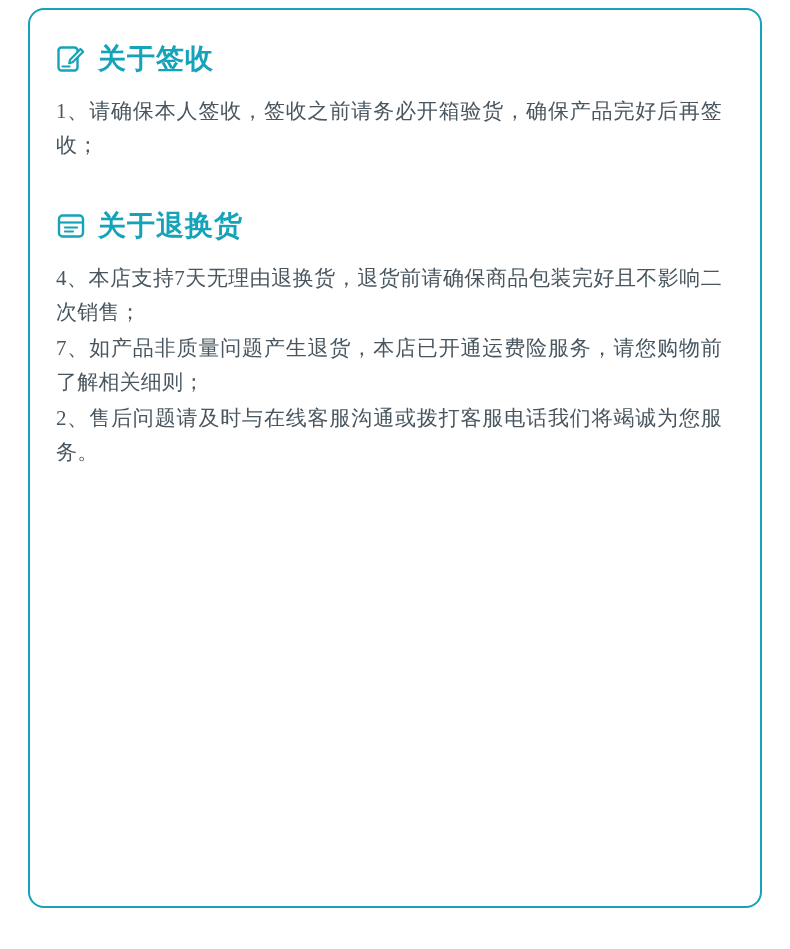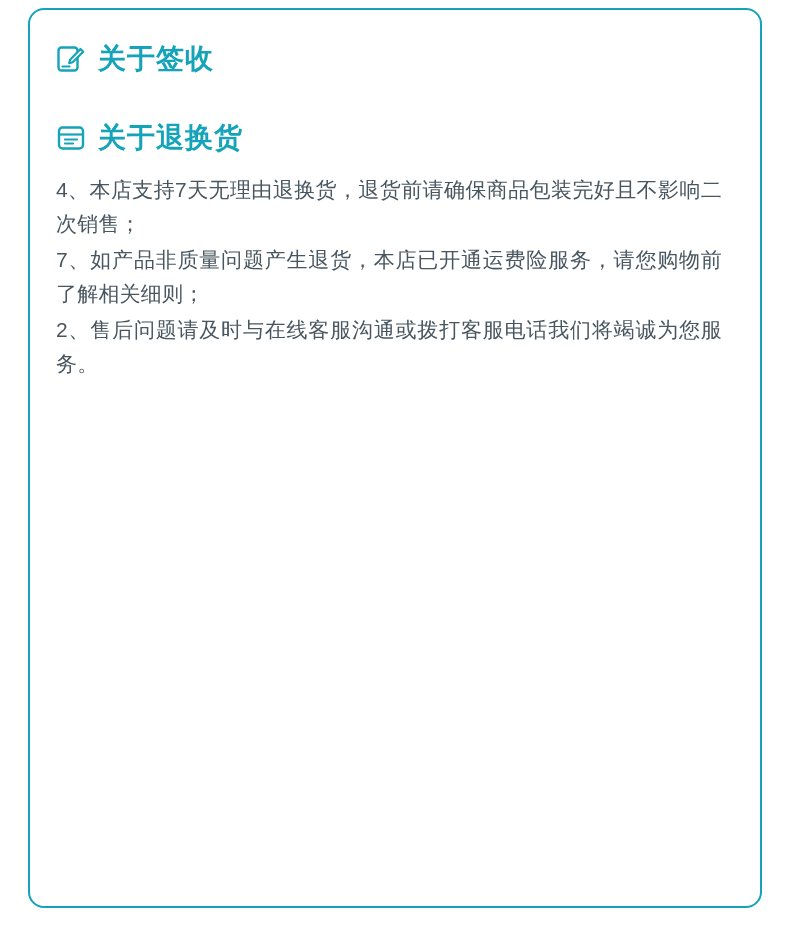--- a/index.html
+++ b/index.html
@@ -30,20 +30,21 @@
     border: 2px solid #14a3b8;
     border-radius: 16px;
     box-sizing: border-box;
     background: #ffffff;
   }
   .inner {
     padding: 34px 38px 0 26px;
   }
   .section {
     margin-bottom: 0;
+    font-family: Liberation Serif, serif;
   }
   .section + .section {
     margin-top: 49px;
   }
   .sec-head {
     display: flex;
     align-items: center;
     gap: 12px;
     margin-bottom: 20px;
   }
@@ -83,20 +84,21 @@
         <div class="sec-head">
           <span class="sec-icon">
             <svg viewBox="0 0 30 30" width="30" height="30" aria-hidden="true">
               <rect x="2.5" y="3.5" width="19" height="23" rx="3" ry="3" fill="none" stroke="#14a3b8" stroke-width="2.4"></rect>
               <path d="M24.5 5.0 L27.2 7.7 L16.6 18.3 L13.2 19.2 L14.1 15.8 Z" fill="#ffffff" stroke="#14a3b8" stroke-width="2.2" stroke-linejoin="round"></path>
               <path d="M6.5 22.5 L13.5 22.5" stroke="#14a3b8" stroke-width="2.2" stroke-linecap="round"></path>
             </svg>
           </span>
           <span class="sec-title">关于签收</span>
         </div>
+        <p class="para justify">1、请确保本人签收，签收之前请务必开箱验货，确保产品完好后再签收；</p>
       </div>
 
       <div class="section">
         <div class="sec-head">
           <span class="sec-icon">
             <svg viewBox="0 0 30 30" width="30" height="30" aria-hidden="true">
               <rect x="3" y="4.5" width="24" height="21" rx="3.5" ry="3.5" fill="none" stroke="#14a3b8" stroke-width="2.4"></rect>
               <path d="M3.5 11.5 L26.5 11.5" stroke="#14a3b8" stroke-width="2.2"></path>
               <path d="M9 16.5 L21 16.5" stroke="#14a3b8" stroke-width="2.2" stroke-linecap="round"></path>
               <path d="M9 20.5 L17 20.5" stroke="#14a3b8" stroke-width="2.2" stroke-linecap="round"></path>

